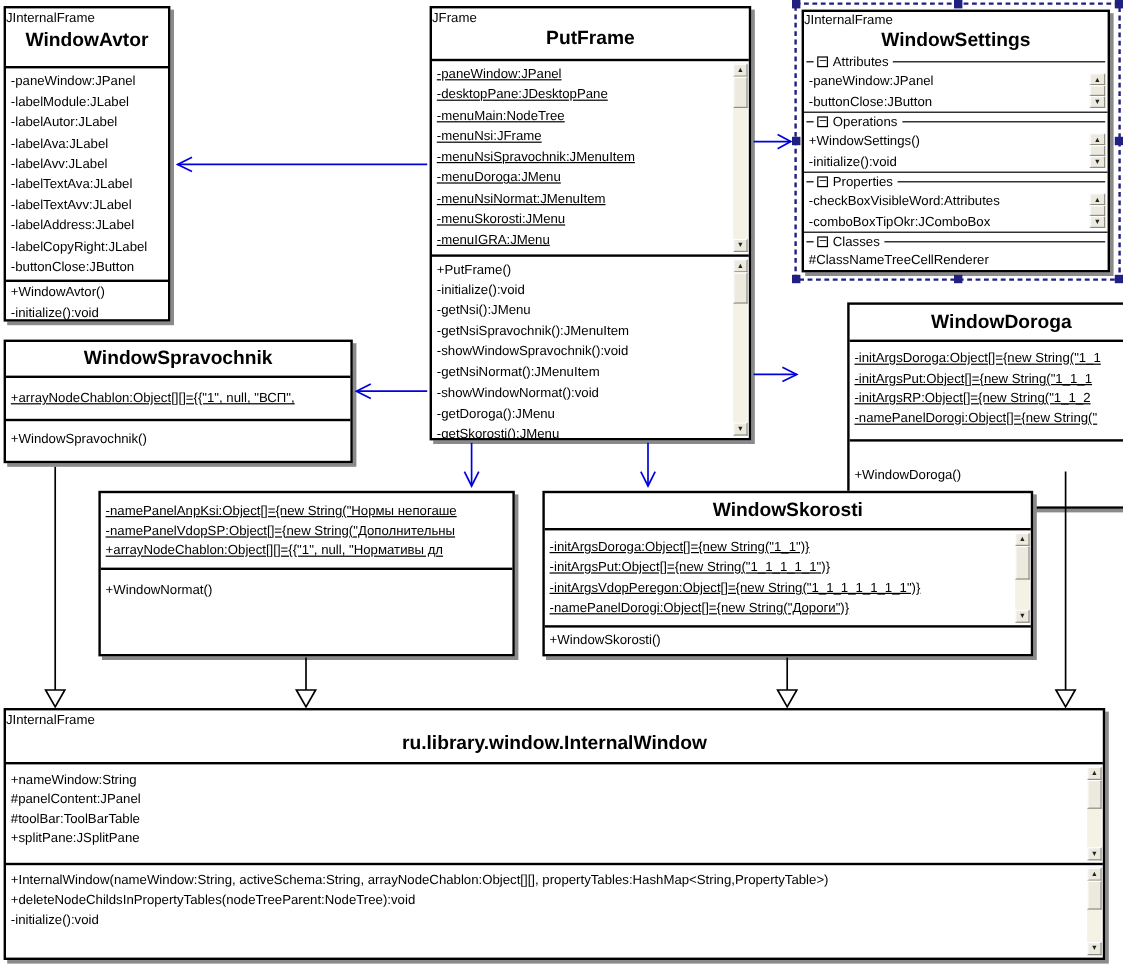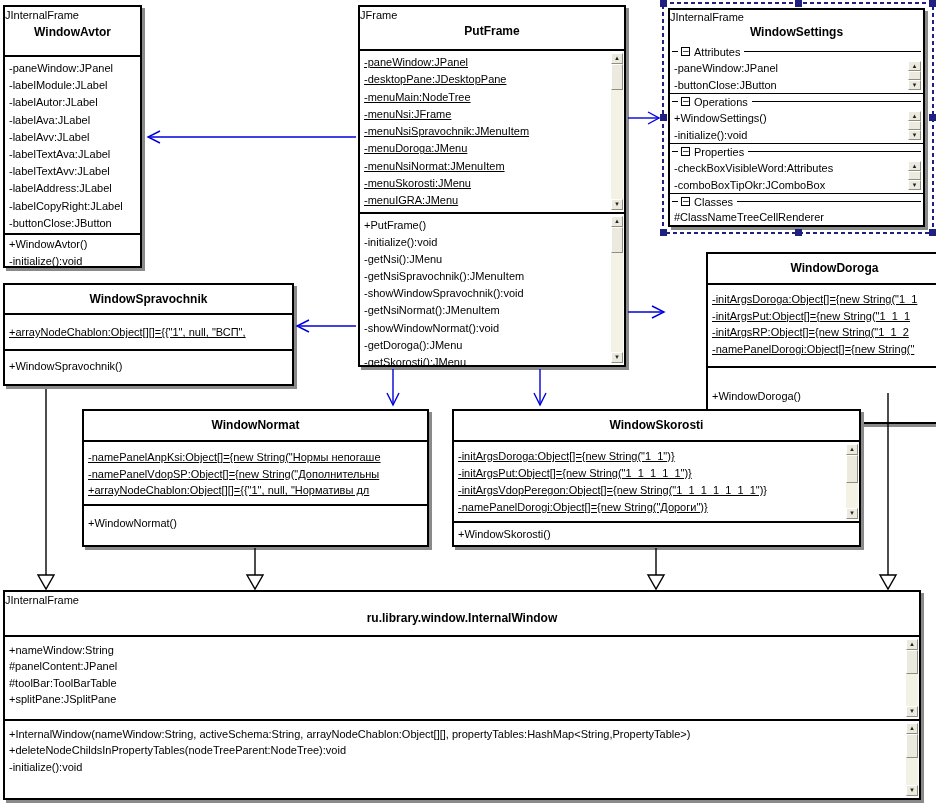--- a/index.html
+++ b/index.html
@@ -6,21 +6,21 @@
   html,body { background:#fff; }
   #canvas { position:relative; width:936px; height:807px; background:#fff;
             font-family:"Liberation Sans", sans-serif; color:#000; overflow:hidden; }
 
   
   .cls { position:absolute; background:#fff; border:2px solid #000;
          box-shadow:3px 3px 0 #8a8a8a; }
   .hd  { position:relative; }
   .hd.sep { border-bottom:2px solid #000; }
   .st  { font-size:11px; line-height:13px; padding:2px 4px 0 0; white-space:nowrap; }
-  .nm  { text-align:center; font-weight:bold; font-size:12px; white-space:nowrap; overflow:hidden; }
+  .nm  { text-align:center; font-weight:bold; font-size:16px; white-space:nowrap; overflow:hidden; }
   .sec { position:relative; overflow:hidden; }
   .sec.sep { border-top:2px solid #000; }
   .row { font-size:11px; white-space:nowrap; overflow:hidden; padding-left:4px; }
   .u .row { text-decoration:underline; }
 
   
   .sb  { position:absolute; width:12px; right:1px; display:flex; flex-direction:column;
          background:#f4f1e5; }
   .sbb { flex:none; height:11px; background:#eceadf; border:1px solid;
          border-color:#fff #8f8d80 #8f8d80 #fff; font-family:"DejaVu Sans",sans-serif;
@@ -201,23 +201,20 @@
     </div>
     <div class="sec u" style="height:34px;padding-top:10px">
       <div class="row" style="line-height:15px">+arrayNodeChablon:Object[][]={{"1", null, "ВСП",</div>
     </div>
     <div class="sec sep" style="padding-top:8px">
       <div class="row" style="line-height:15px">+WindowSpravochnik()</div>
     </div>
   </div>
 
   <div class="cls" style="left:82px;top:409px;width:347px;height:138px">
-    <div class="hd sep" style="height:31px">
-      <div class="nm" style="line-height:29px">WindowNormat</div>
-    </div>
     <div class="sec u" style="height:62px;padding-top:7px">
       <div class="row" style="line-height:16.5px">-namePanelAnpKsi:Object[]={new String("Нормы непогаше</div>
       <div class="row" style="line-height:16.5px">-namePanelVdopSP:Object[]={new String("Дополнительны</div>
       <div class="row" style="line-height:16.5px">+arrayNodeChablon:Object[][]={{"1", null, "Нормативы дл</div>
     </div>
     <div class="sec sep" style="padding-top:10px">
       <div class="row" style="line-height:15px">+WindowNormat()</div>
     </div>
   </div>
 

